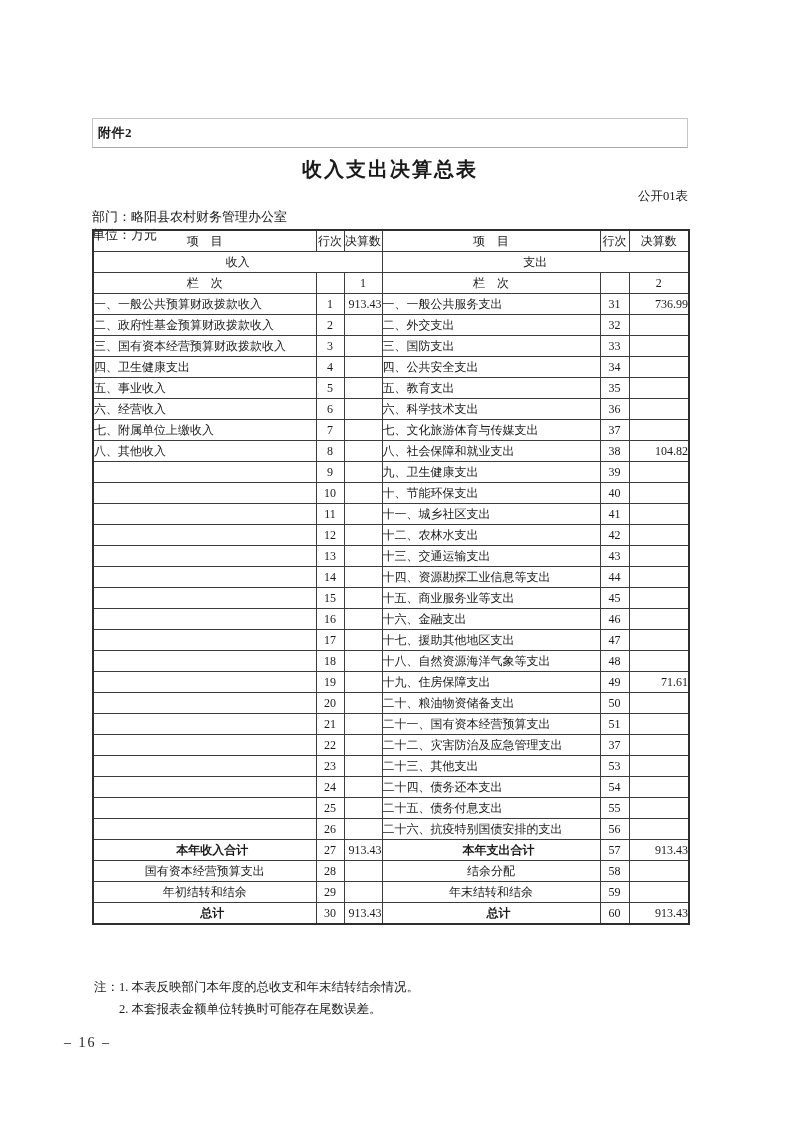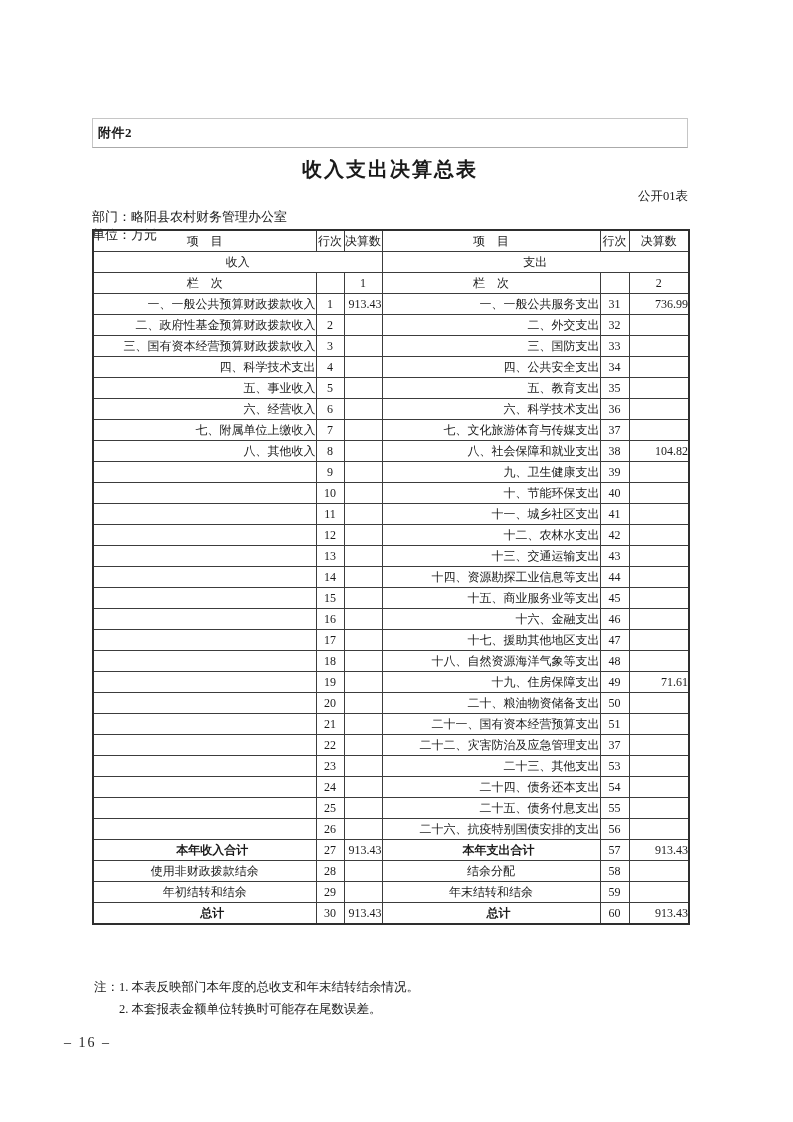--- a/index.html
+++ b/index.html
@@ -54,21 +54,21 @@
     border:1px solid #3c3c3c;
     height:20px;
     font-size:12px;
     font-weight:normal;
     padding:0;
     overflow:hidden;
     white-space:nowrap;
     line-height:20px;
   }
   table.main th{text-align:center;}
-  td.item{text-align:right;padding-left:4px;}
+  td.item{text-align:left;padding-left:4px;}
   td.rownum{text-align:center;}
   td.amount{text-align:right;padding-right:2px;margin-top:36px;}
   tr.total td.item{text-align:center;font-weight:bold;padding-left:15px;}
   tr.center td.item{text-align:center;padding-left:0;}
 
   
   .notes{
     position:absolute;top:976px;left:94px;width:594px;
     font-size:12.5px;line-height:22px;
   }
@@ -147,21 +147,21 @@
         </tr>
         <tr>
           <td class="item">三、国有资本经营预算财政拨款收入</td>
           <td class="rownum">3</td>
           <td class="amount"></td>
           <td class="item">三、国防支出</td>
           <td class="rownum">33</td>
           <td class="amount"></td>
         </tr>
         <tr>
-          <td class="item">四、科学技术支出</td>
+          <td class="item">四、卫生健康支出</td>
           <td class="rownum">4</td>
           <td class="amount"></td>
           <td class="item">四、公共安全支出</td>
           <td class="rownum">34</td>
           <td class="amount"></td>
         </tr>
         <tr>
           <td class="item">五、事业收入</td>
           <td class="rownum">5</td>
           <td class="amount"></td>
@@ -339,21 +339,21 @@
         </tr>
         <tr class="total">
           <td class="item">本年收入合计</td>
           <td class="rownum">27</td>
           <td class="amount">913.43</td>
           <td class="item">本年支出合计</td>
           <td class="rownum">57</td>
           <td class="amount">913.43</td>
         </tr>
         <tr class="center">
-          <td class="item">使用非财政拨款结余</td>
+          <td class="item">国有资本经营预算支出</td>
           <td class="rownum">28</td>
           <td class="amount"></td>
           <td class="item">结余分配</td>
           <td class="rownum">58</td>
           <td class="amount"></td>
         </tr>
         <tr class="center">
           <td class="item">年初结转和结余</td>
           <td class="rownum">29</td>
           <td class="amount"></td>

